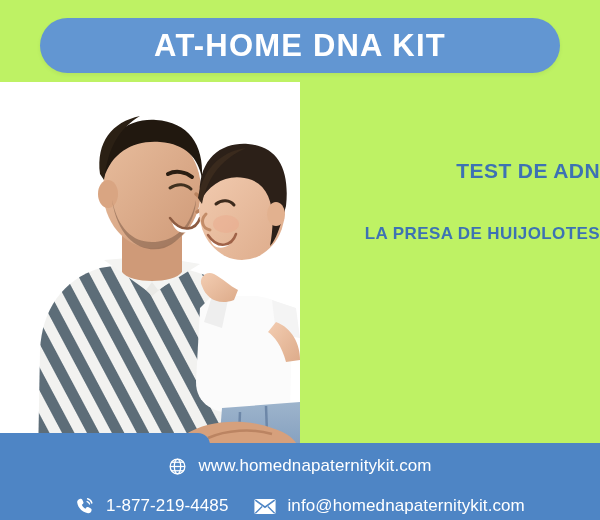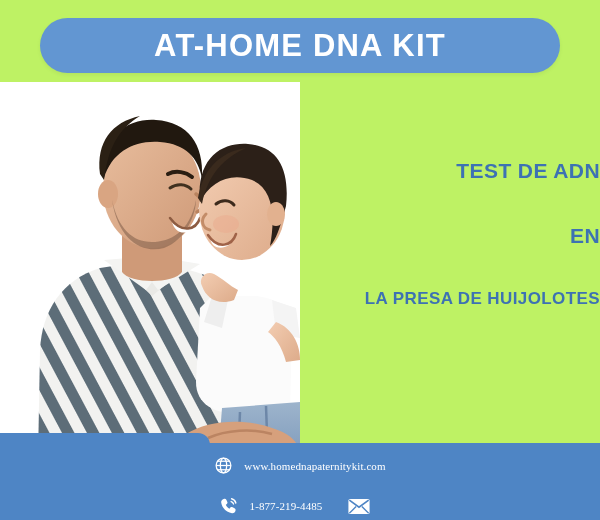--- a/index.html
+++ b/index.html
@@ -117,22 +117,22 @@
     justify-content: center;
   }
   .contact-item {
     display: flex;
     align-items: center;
     white-space: nowrap;
   }
   .contact-item + .contact-item { margin-left: 26px; }
   .contact-text {
     color: #ffffff;
-    font-size: 11px;
-    font-family: Liberation Serif, serif;
+    font-size: 17px;
+    font-family: Liberation Sans, sans-serif;
     letter-spacing: 0.1px;
   }
   .contact-icon {
     display: inline-flex;
     align-items: center;
     justify-content: center;
     margin-right: 11px;
     flex: 0 0 auto;
   }
 </style>
@@ -228,21 +228,20 @@
 
         <ellipse cx="226" cy="142" rx="13" ry="9" fill="#eaa98b" opacity="0.45"></ellipse>
 
         <rect x="0" y="0" width="300" height="380" fill="none"></rect>
       </g>
     </svg>
   </div>
 
   <div class="headline-block">
     <div class="headline-line l1">TEST DE ADN</div>
-    <div class="headline-line l2">EN</div>
     <div class="headline-line l3">LA PRESA DE HUIJOLOTES</div>
   </div>
 
   <div class="footer">
     <div class="footer-notch"></div>
 
     <div class="footer-row footer-row-1">
       <span class="contact-item">
         <span class="contact-icon">
           <svg width="19" height="19" viewBox="0 0 24 24" fill="none" stroke="#ffffff" stroke-width="1.6">
@@ -270,17 +269,18 @@
       </span>
 
       <span class="contact-item">
         <span class="contact-icon">
           <svg width="22" height="17" viewBox="0 0 26 19">
             <rect x="0.5" y="0.5" width="25" height="18" rx="2" fill="#ffffff"></rect>
             <path d="M1.6 2 L13 10.4 L24.4 2" fill="none" stroke="#4e85c5" stroke-width="2"></path>
             <path d="M1.6 17.4 L9.6 9.6 M24.4 17.4 L16.4 9.6" fill="none" stroke="#4e85c5" stroke-width="1.6"></path>
           </svg>
         </span>
+        <span class="contact-text">info@homednapaternitykit.com</span>
       </span>
     </div>
   </div>
 
 </div>
 
 </body></html>

